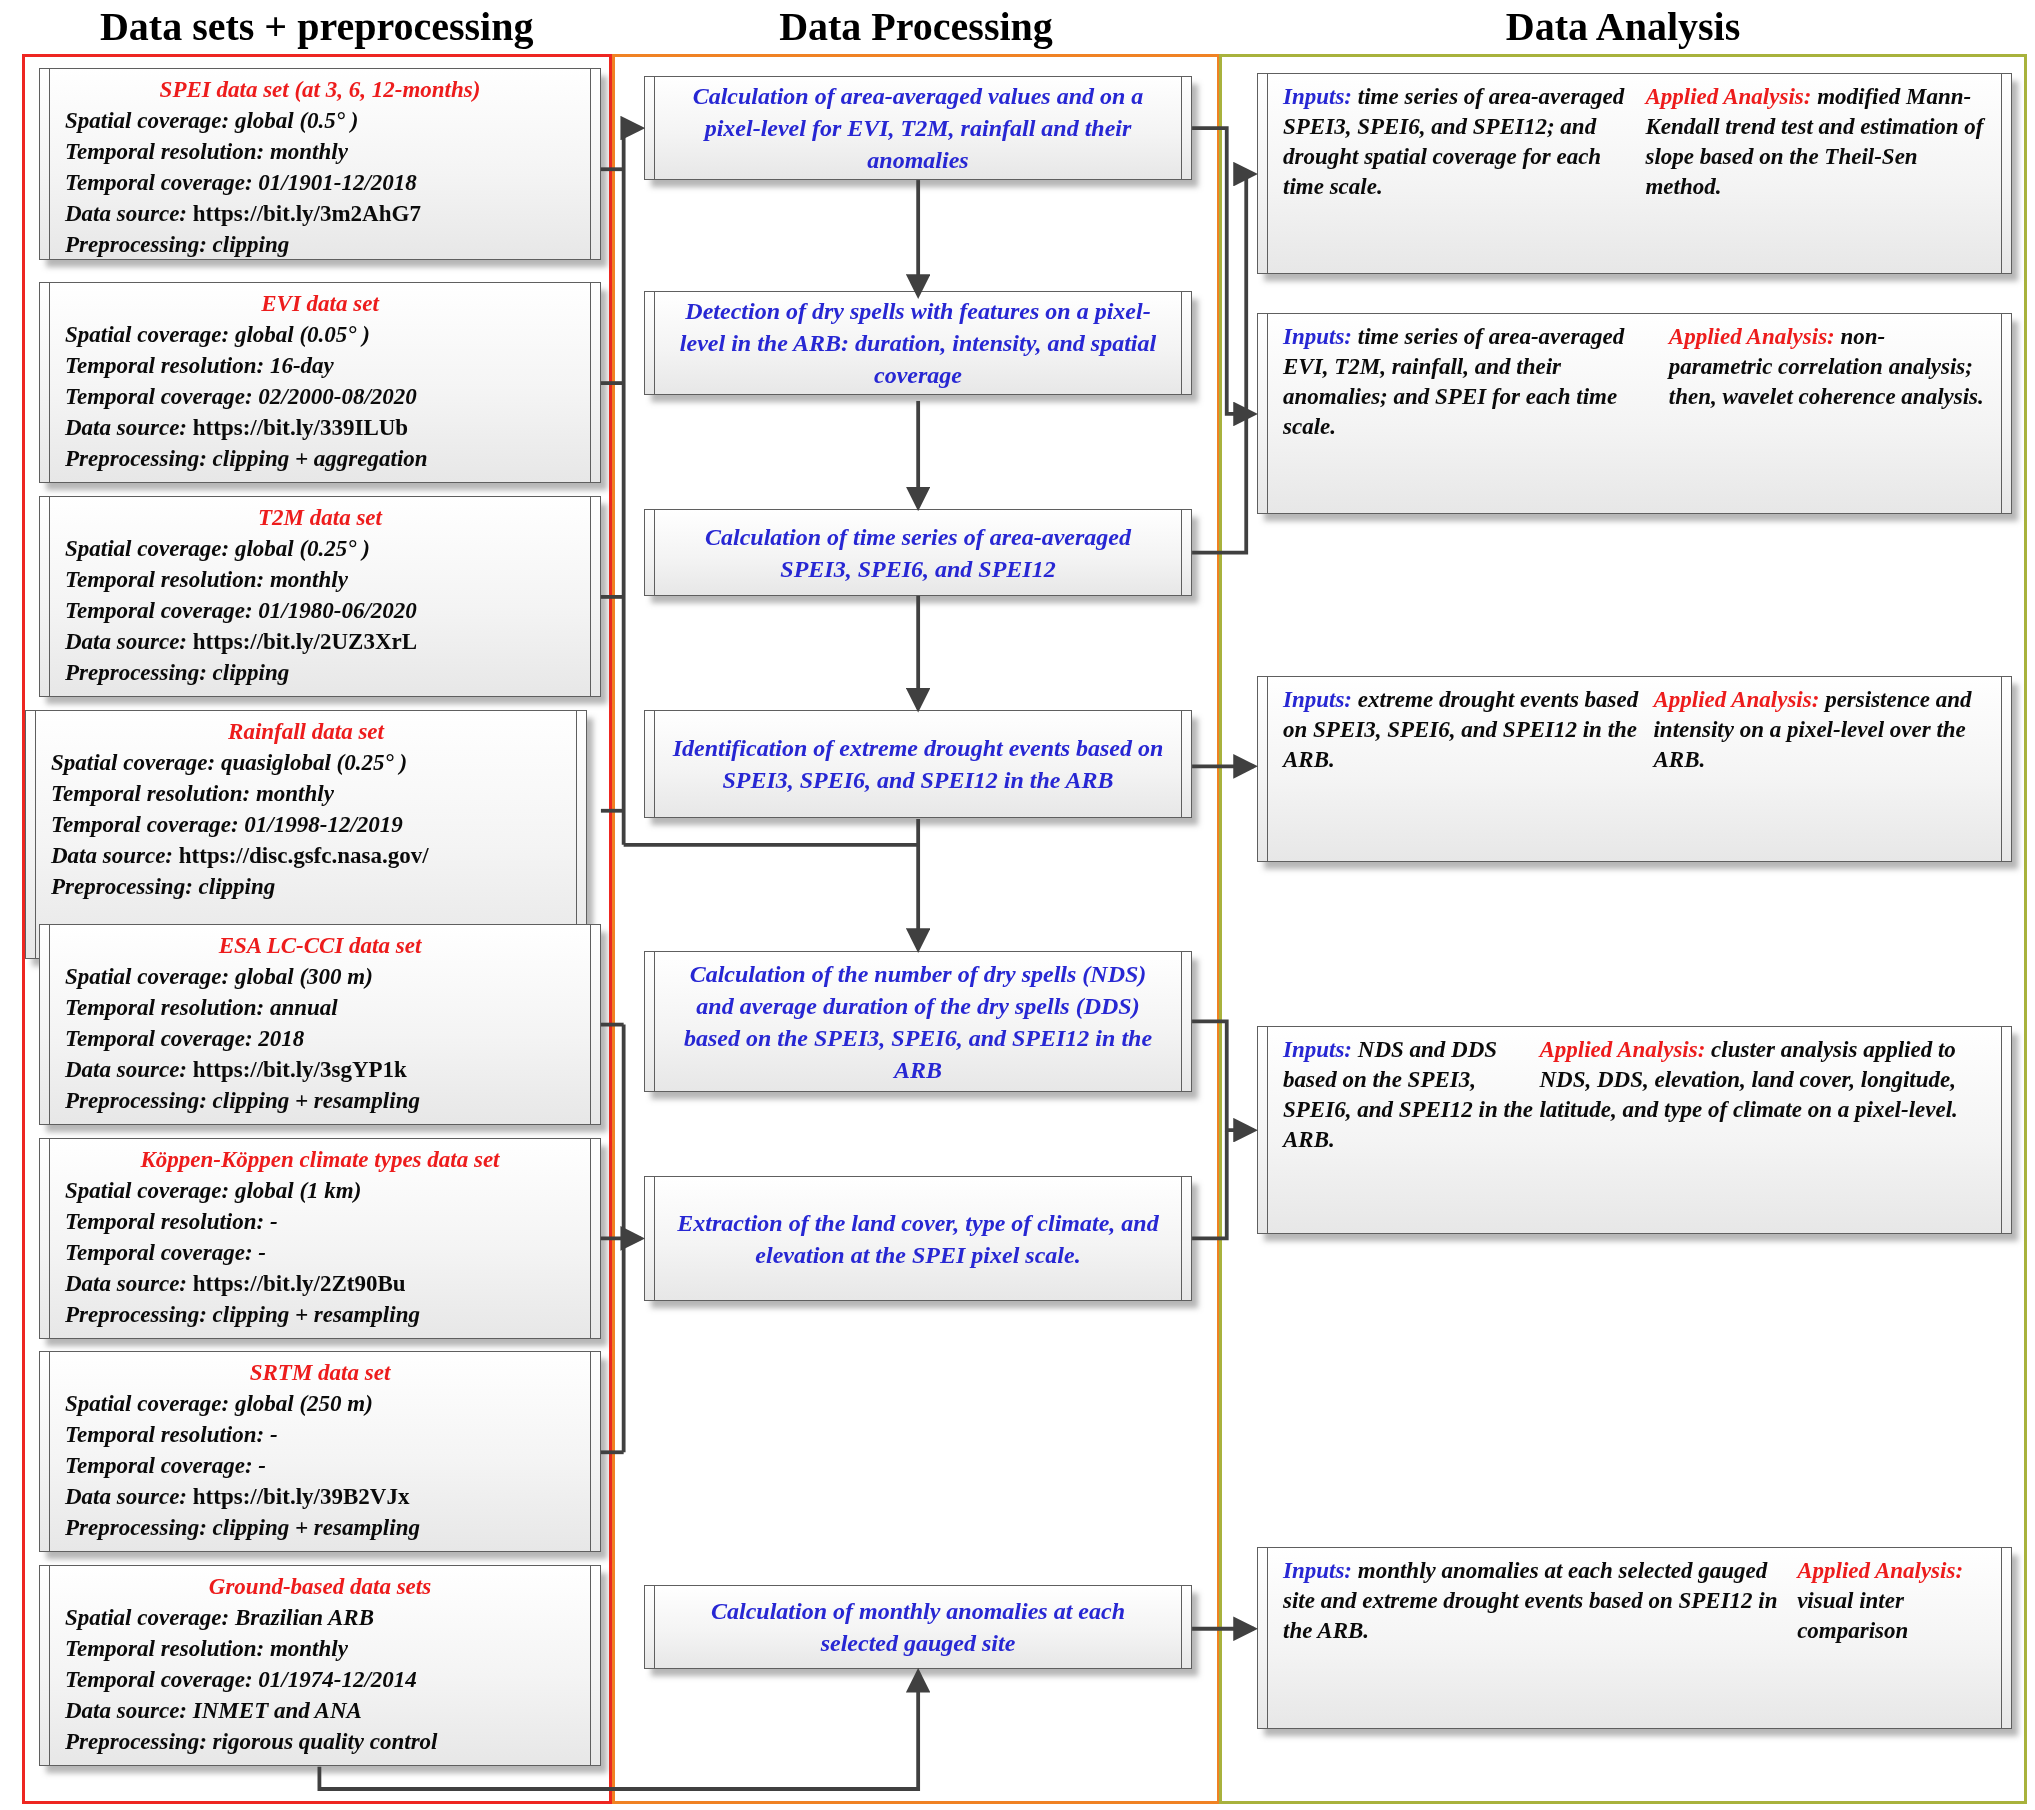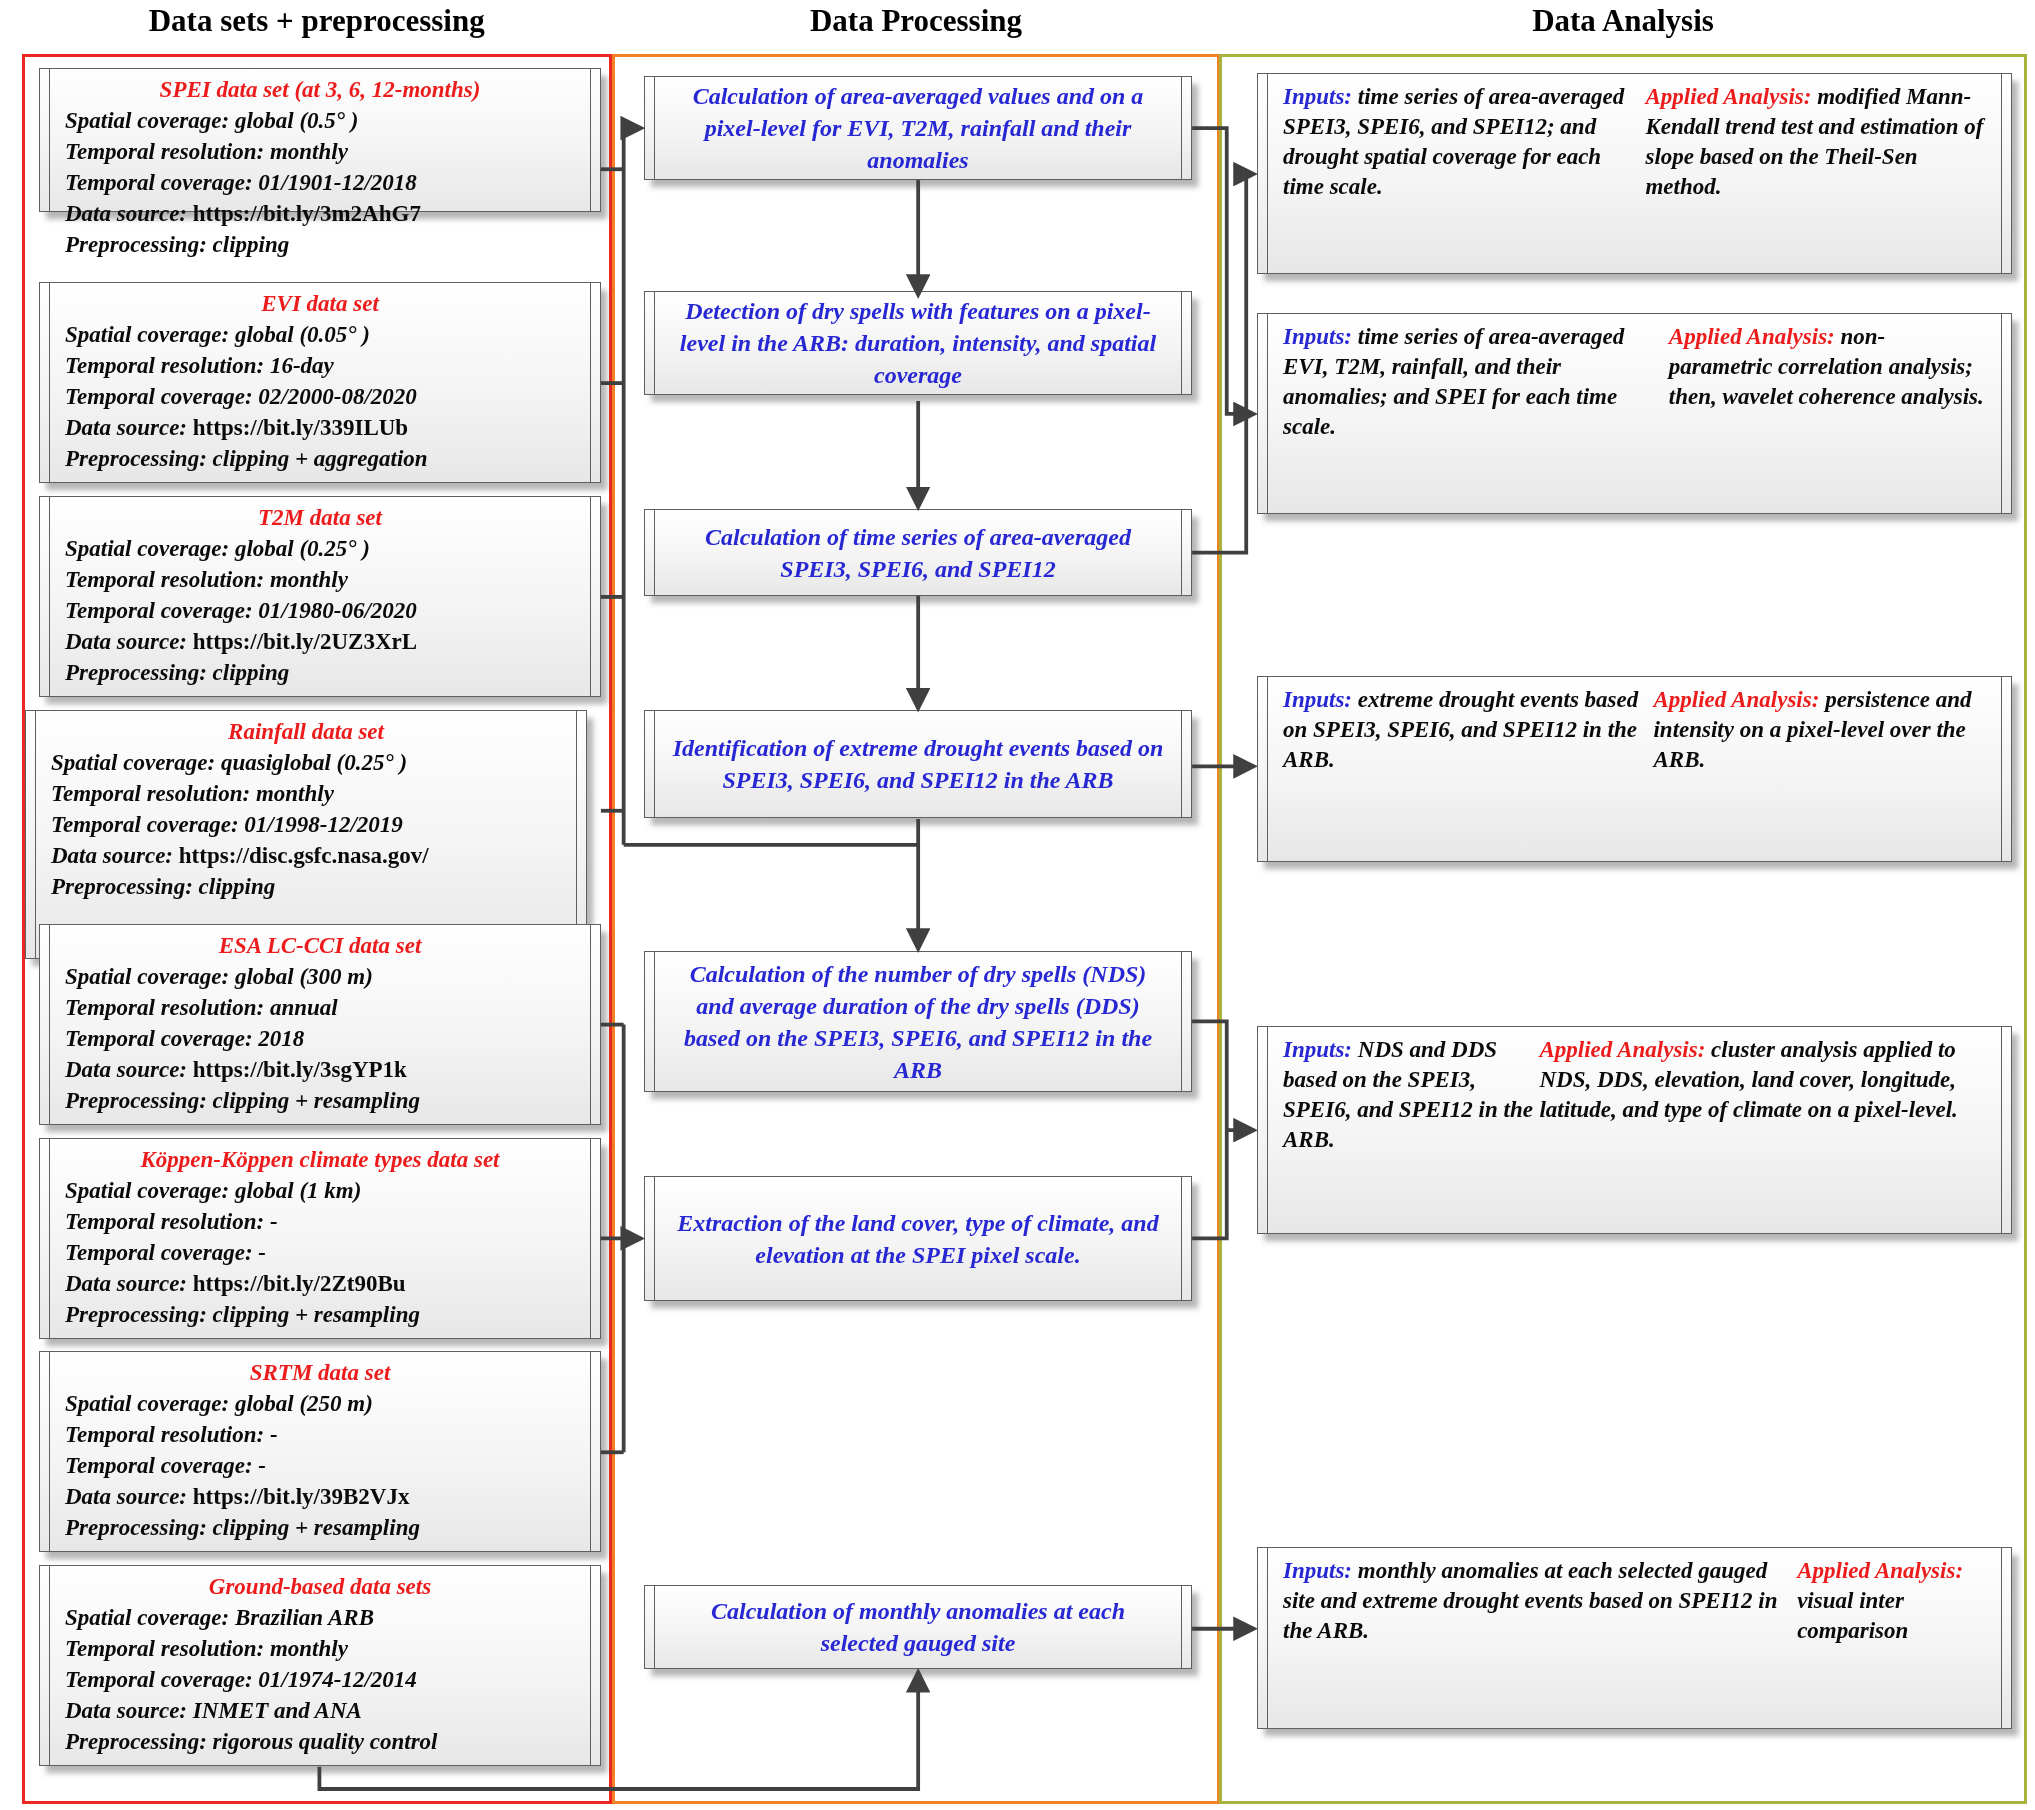--- a/index.html
+++ b/index.html
@@ -1,20 +1,20 @@
 <!DOCTYPE html>
 <html style="--red: #ed1c1c; --blue: #2727d3; --datasets-border: #ee2621; --processing-border: #f08223; --analysis-border: #a8b23c; --arrow: #404040; --box-border: #5f5f5f;font-size:8.7px"><head>
 <meta charset="utf-8">
 <style>
   * { margin:0; padding:0; box-sizing:border-box; }
   html,body { background:#ffffff; }
   body { font-family:"Liberation Serif","DejaVu Serif",serif; }
   #canvas { position:relative; width:2035px; height:1811px; background:#ffffff; overflow:hidden; }
 
-  .col-header { position:absolute; top:3.2px; text-align:center; font-size:31px; font-weight:bold; color:#000; z-index:4; }
+  .col-header { position:absolute; top:3.2px; text-align:center; font-size:40px; font-weight:bold; color:#000; z-index:4; }
 
   .frame { position:absolute; top:54px; height:1750px; border:3.2px solid #000; background:transparent; z-index:1; }
 
   .box { position:absolute; border:1.6px solid var(--box-border); z-index:2;
          background:linear-gradient(180deg,#ffffff 0%,#f4f4f4 55%,#e7e7e7 100%);
          box-shadow:6.5px 7.6px 5.4px rgba(110,110,110,0.5); }
   .box::before, .box::after { content:""; position:absolute; top:0; bottom:0; width:1.6px; background:var(--box-border); }
   .box::before { left:8.7px; }
   .box::after  { right:8.7px; }
 
@@ -76,21 +76,21 @@
 
       <polyline points="2202,236 2266,236 2266,764 2316,764" marker-end="url(#ah)"></polyline>
       <polyline points="2202,1020 2302,1020 2302,321 2316,321" marker-end="url(#ah)"></polyline>
       <polyline points="2202,1415 2316,1415" marker-end="url(#ah)"></polyline>
       <polyline points="2202,1886 2266,1886 2266,2087 2316,2087" marker-end="url(#ah)"></polyline>
       <polyline points="2202,2287 2266,2287 2266,2090"></polyline>
       <polyline points="2202,3008 2316,3008" marker-end="url(#ah)"></polyline>
     </g>
   </svg>
 
-  <div class="box dbox" style="left:39px;top:68px;width:562px;height:144px">
+  <div class="box dbox" style="left:39px;top:68px;width:562px;height:192px">
     <div class="dtitle">SPEI data set (at 3, 6, 12-months)</div>
     <div class="dline"><span class="lbl">Spatial coverage:</span> <span>global (0.5° )</span></div>
     <div class="dline"><span class="lbl">Temporal resolution:</span> <span>monthly</span></div>
     <div class="dline"><span class="lbl">Temporal coverage:</span> <span>01/1901-12/2018</span></div>
     <div class="dline"><span class="lbl">Data source:</span> <span class="url">https://bit.ly/3m2AhG7</span></div>
     <div class="dline"><span class="lbl">Preprocessing:</span> <span>clipping</span></div>
   </div>
 
   <div class="box dbox" style="left:39px;top:282px;width:562px;height:201px">
     <div class="dtitle">EVI data set</div>

